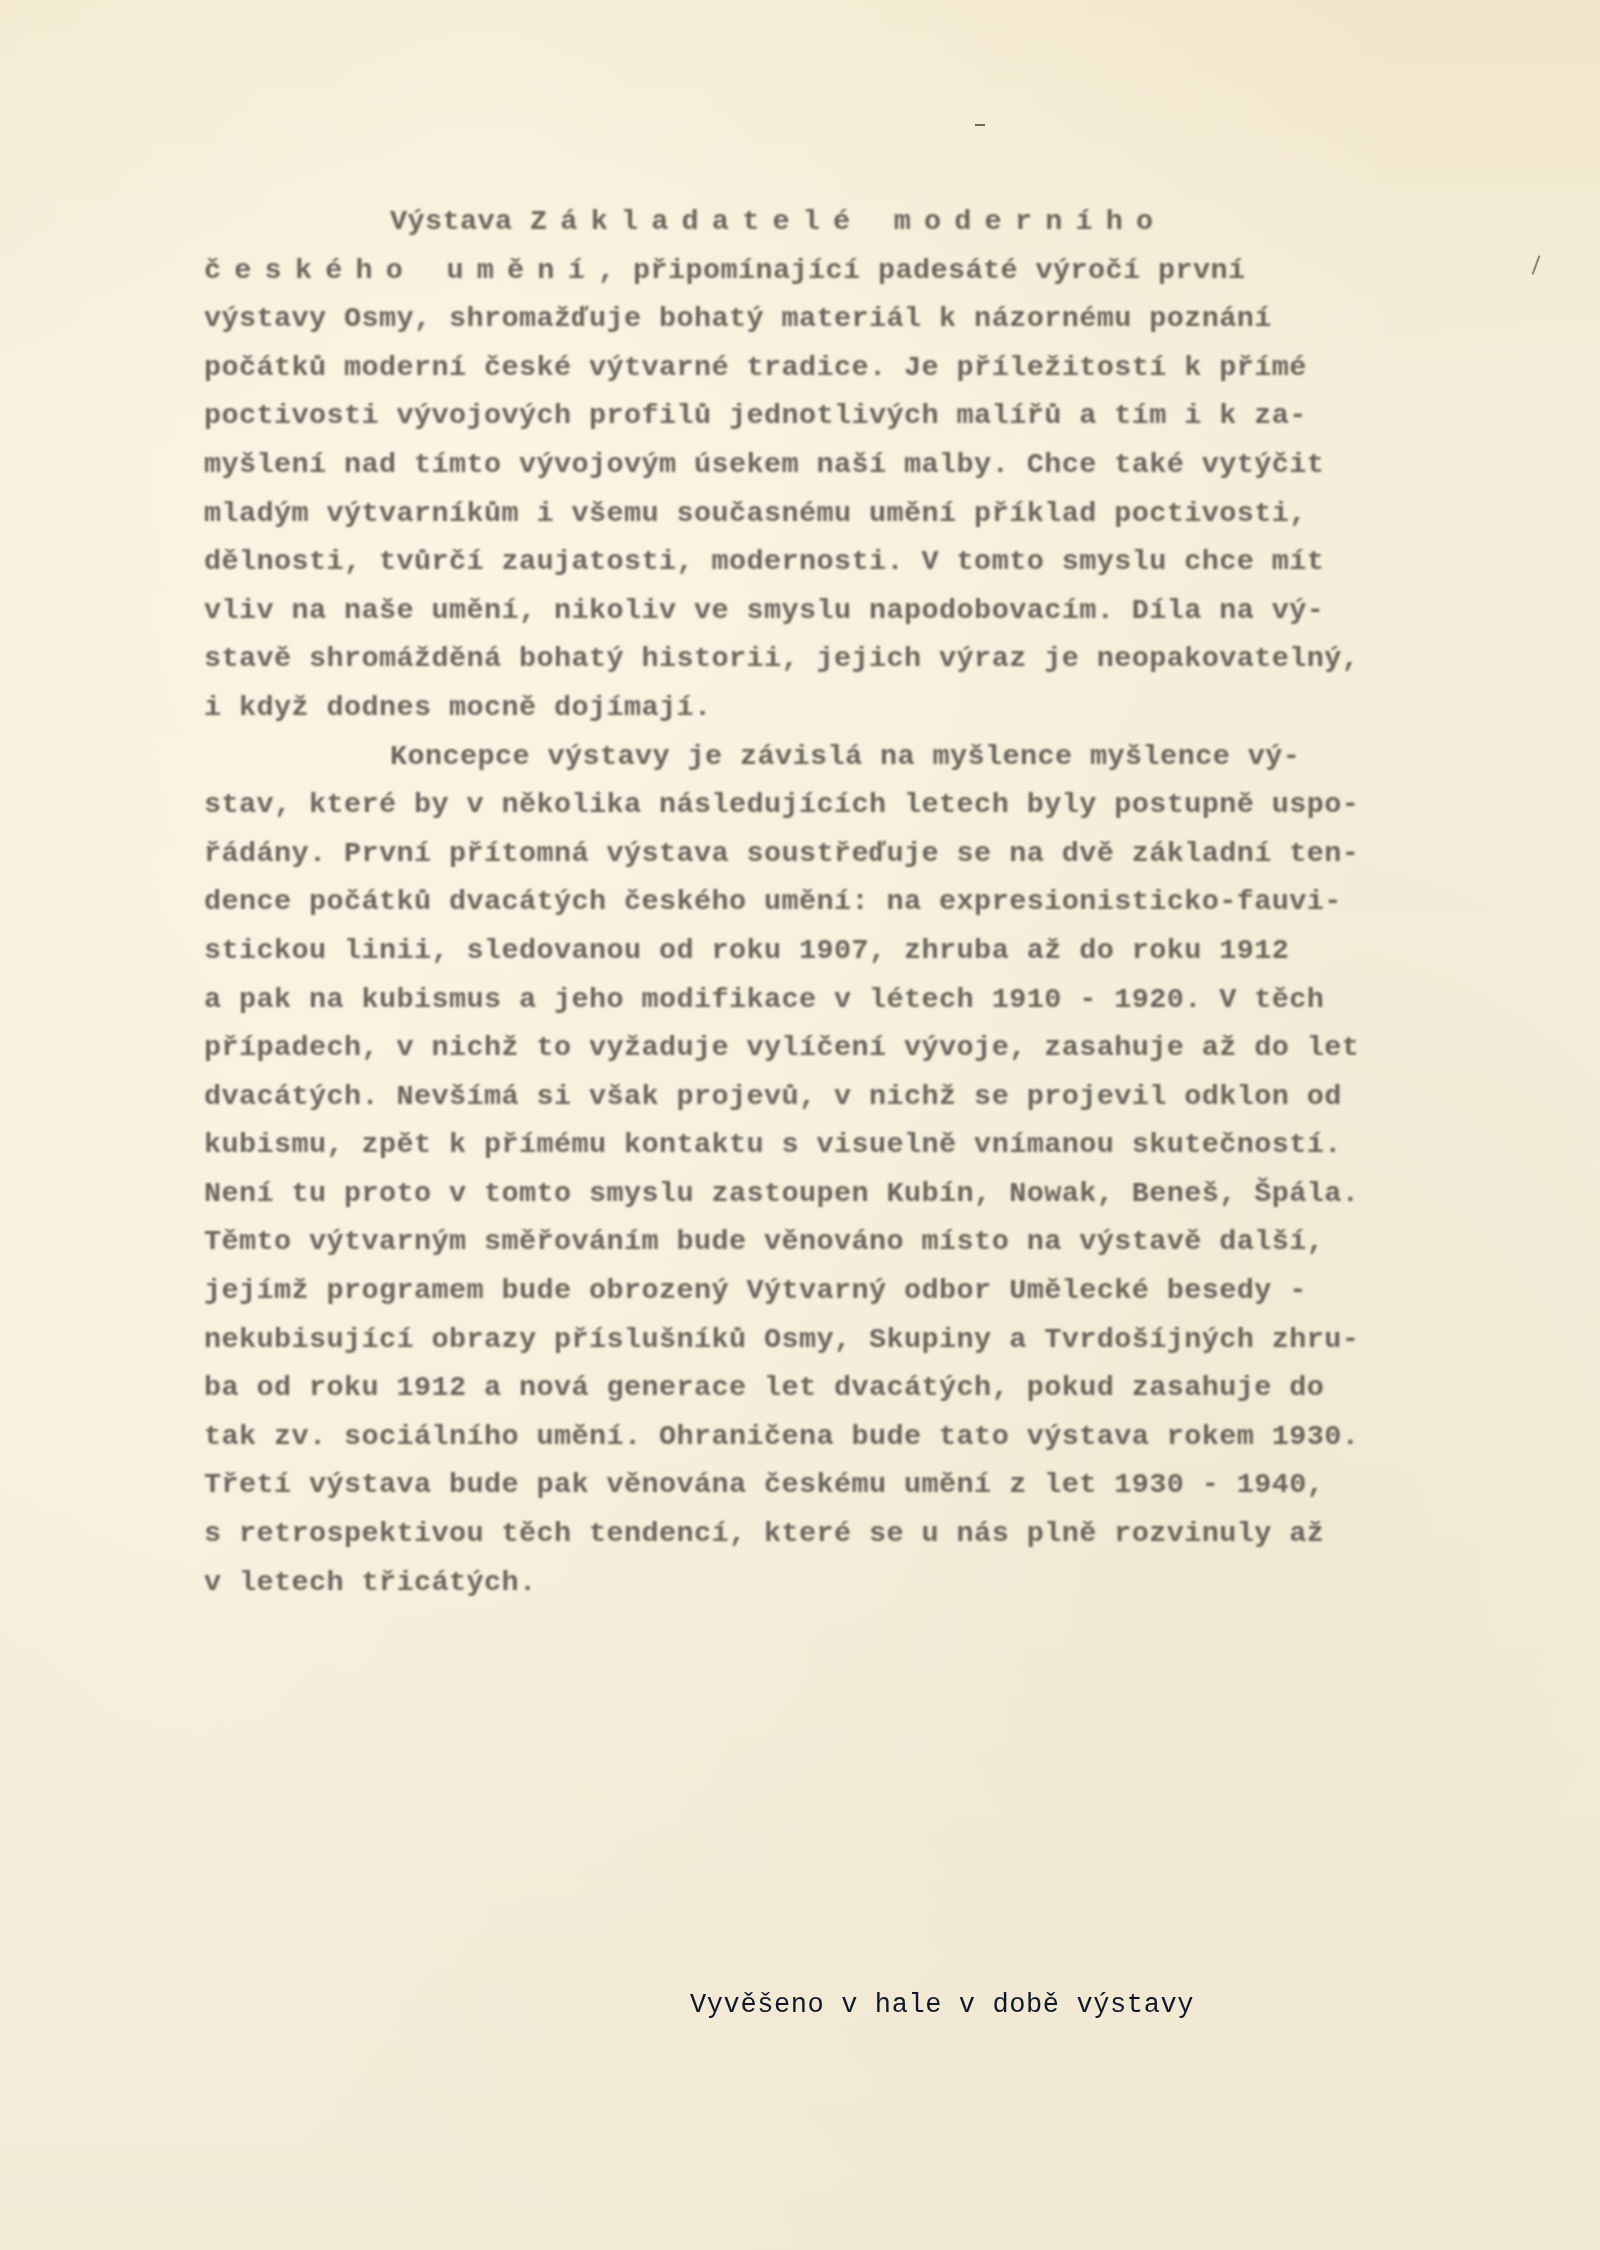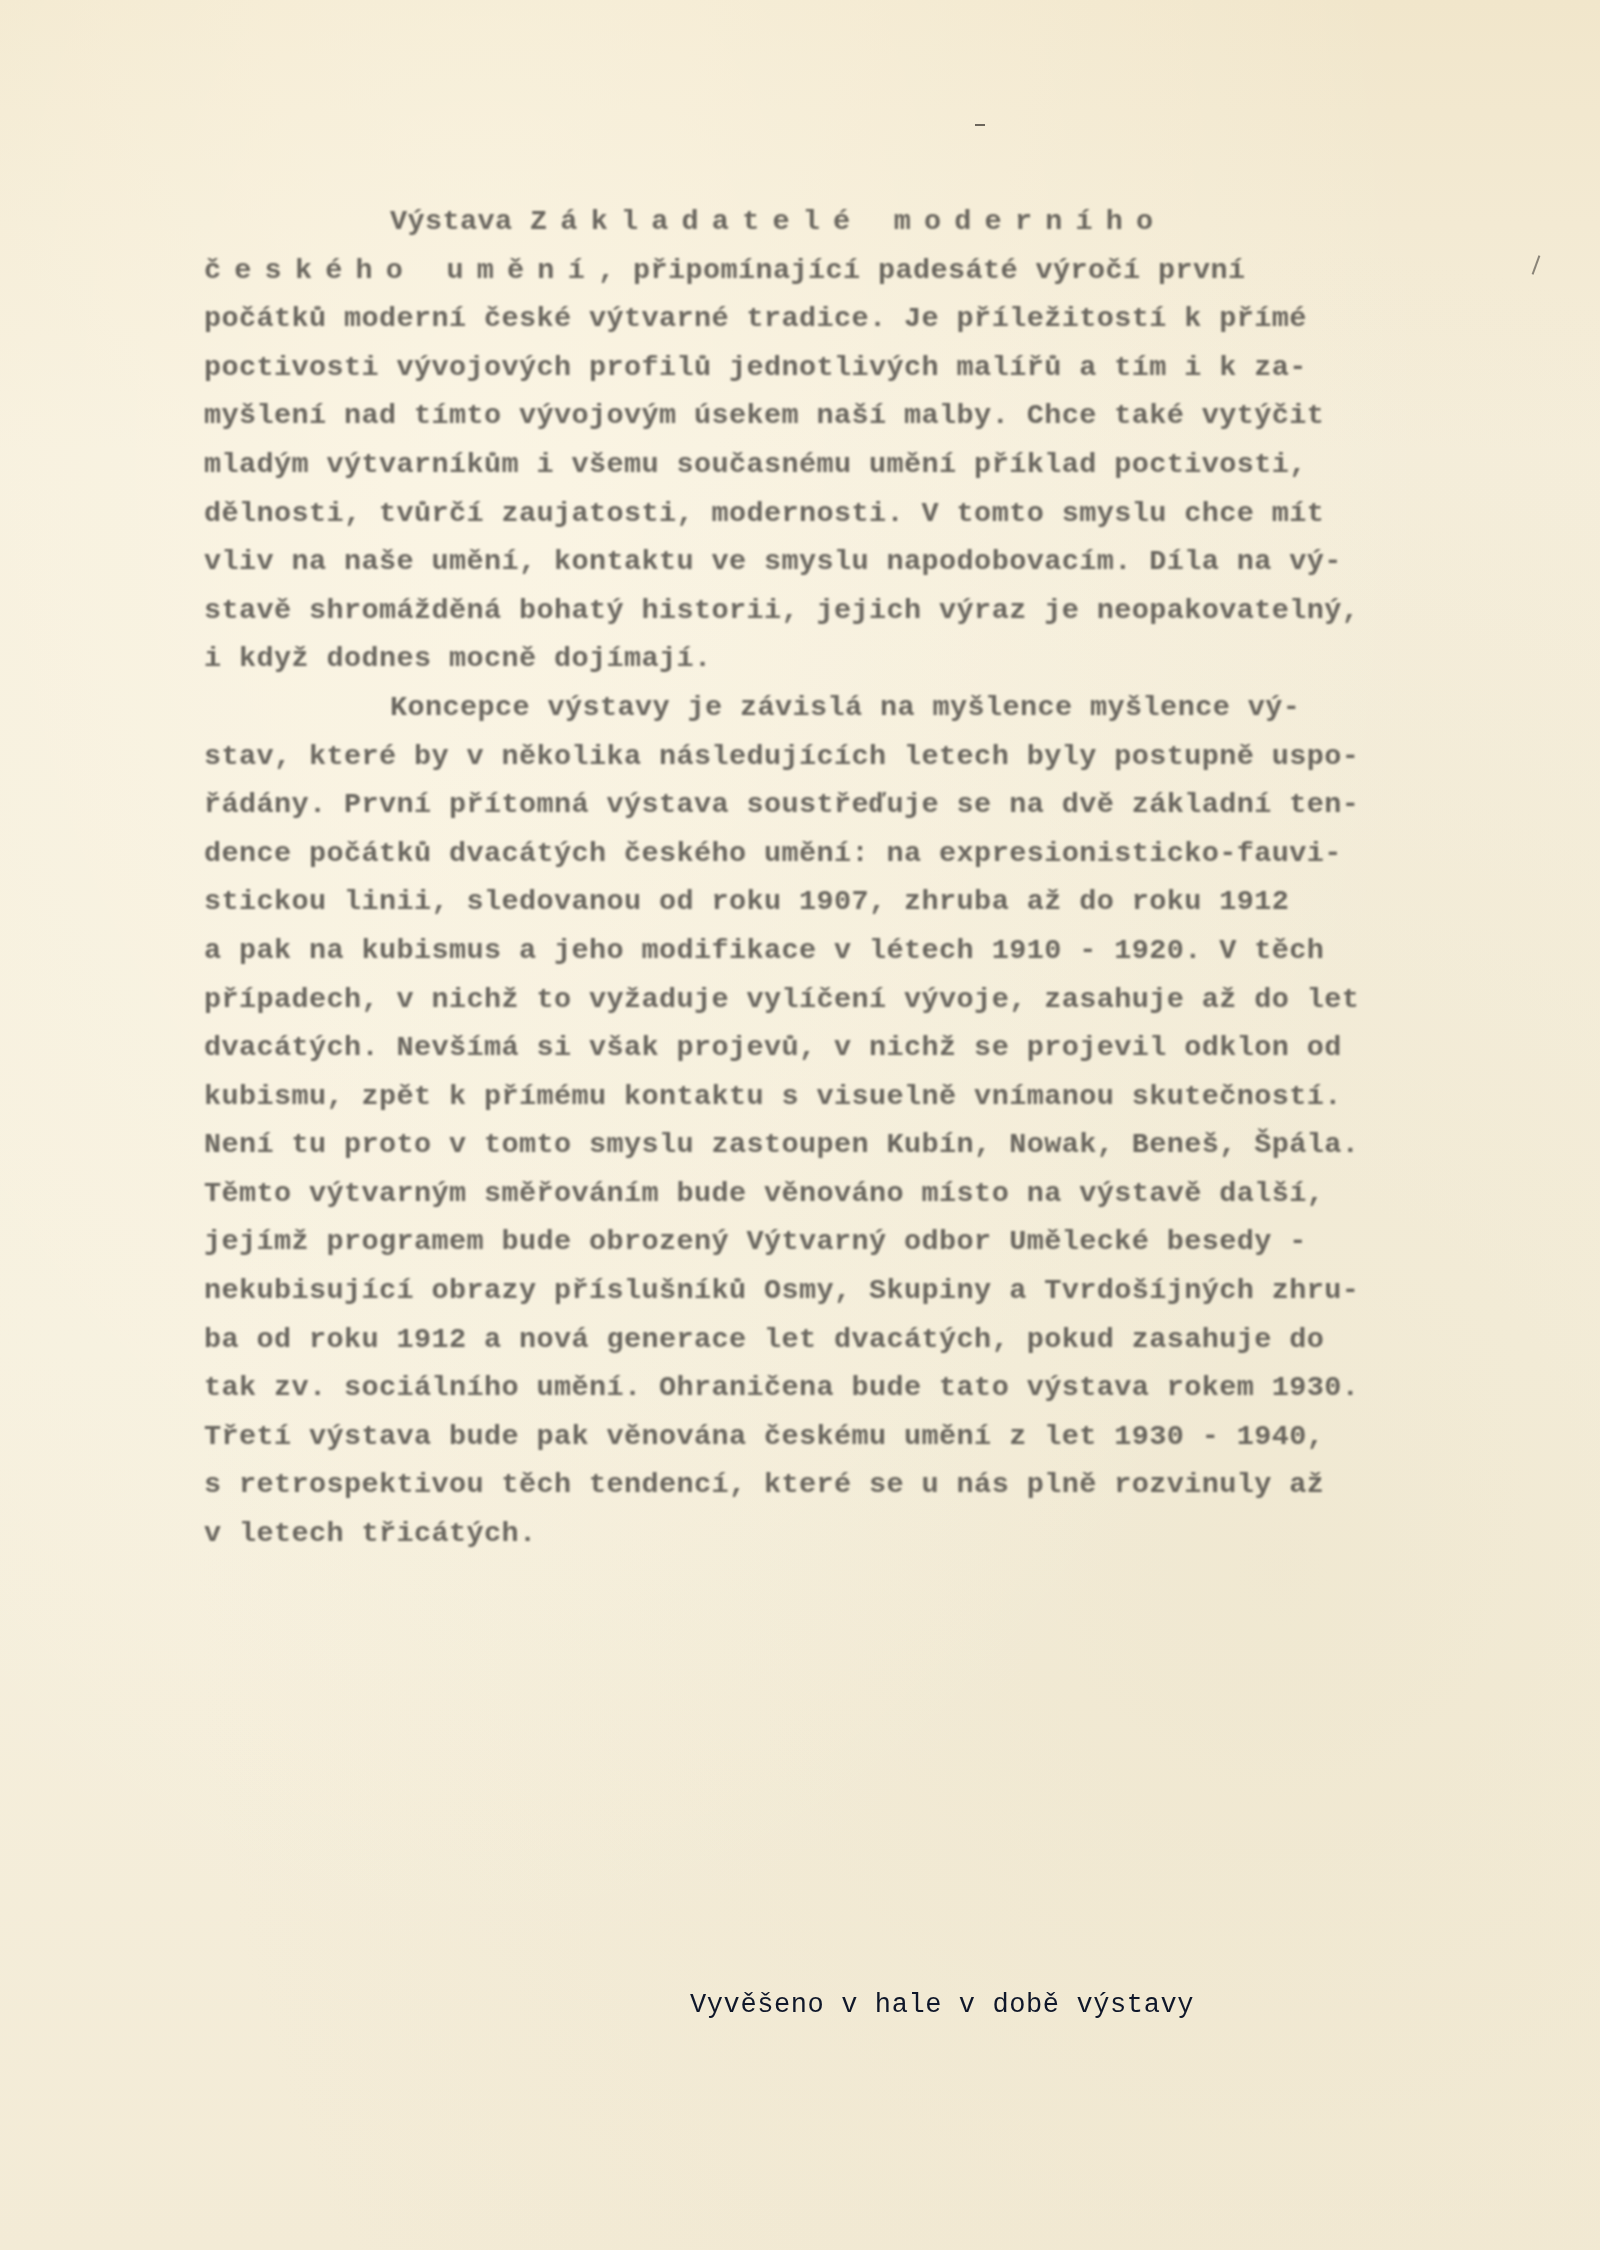--- a/index.html
+++ b/index.html
@@ -76,26 +76,27 @@
 
 <div class="paper"></div>
 <div class="dash-mark"></div>
 <div class="edge-mark"></div>
 
 <div class="body-text">
   <div class="line indent"><span>Výstava </span><span class="spaced">Základatelé moderního</span></div>
   <div class="line"><span class="spaced">českého umění</span><span>, připomínající padesáté výročí první</span></div>
 
   <div>
+    <span class="line">výstavy Osmy, shromažďuje bohatý materiál k názornému poznání</span>
     <span class="line">počátků moderní české výtvarné tradice. Je příležitostí k přímé</span>
     <span class="line">poctivosti vývojových profilů jednotlivých malířů a tím i k za-</span>
     <span class="line">myšlení nad tímto vývojovým úsekem naší malby. Chce také vytýčit</span>
     <span class="line">mladým výtvarníkům i všemu současnému umění příklad poctivosti,</span>
     <span class="line">dělnosti, tvůrčí zaujatosti, modernosti. V tomto smyslu chce mít</span>
-    <span class="line">vliv na naše umění, kontaktu ve smyslu napodobovacím. Díla na vý-</span>
+    <span class="line">vliv na naše umění, nikoliv ve smyslu napodobovacím. Díla na vý-</span>
     <span class="line">stavě shromážděná bohatý historii, jejich výraz je neopakovatelný,</span>
     <span class="line">i když dodnes mocně dojímají.</span>
   </div>
 
   <div>
     <span class="line indent">Koncepce výstavy je závislá na myšlence myšlence vý-</span>
     <span class="line">stav, které by v několika následujících letech byly postupně uspo-</span>
     <span class="line">řádány. První přítomná výstava soustřeďuje se na dvě základní ten-</span>
     <span class="line">dence počátků dvacátých českého umění: na expresionisticko-fauvi-</span>
     <span class="line">stickou linii, sledovanou od roku 1907, zhruba až do roku 1912</span>

